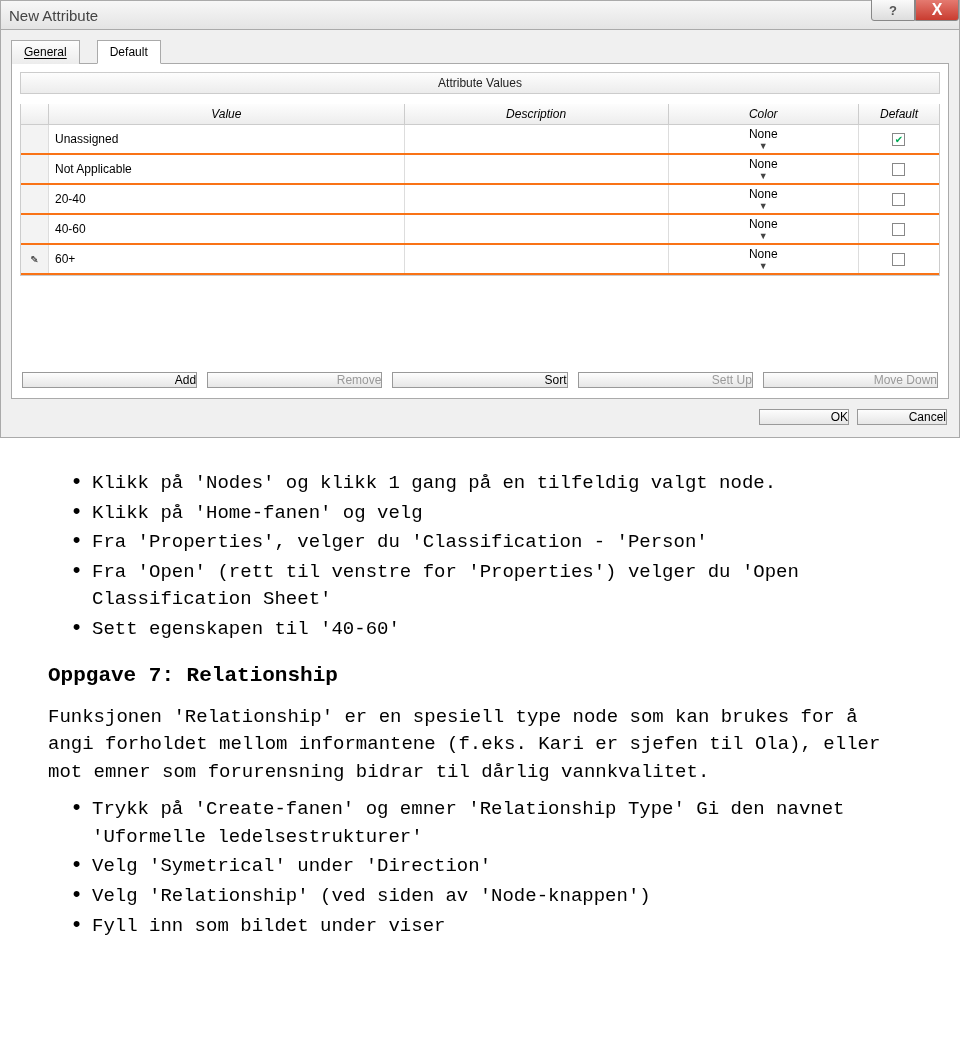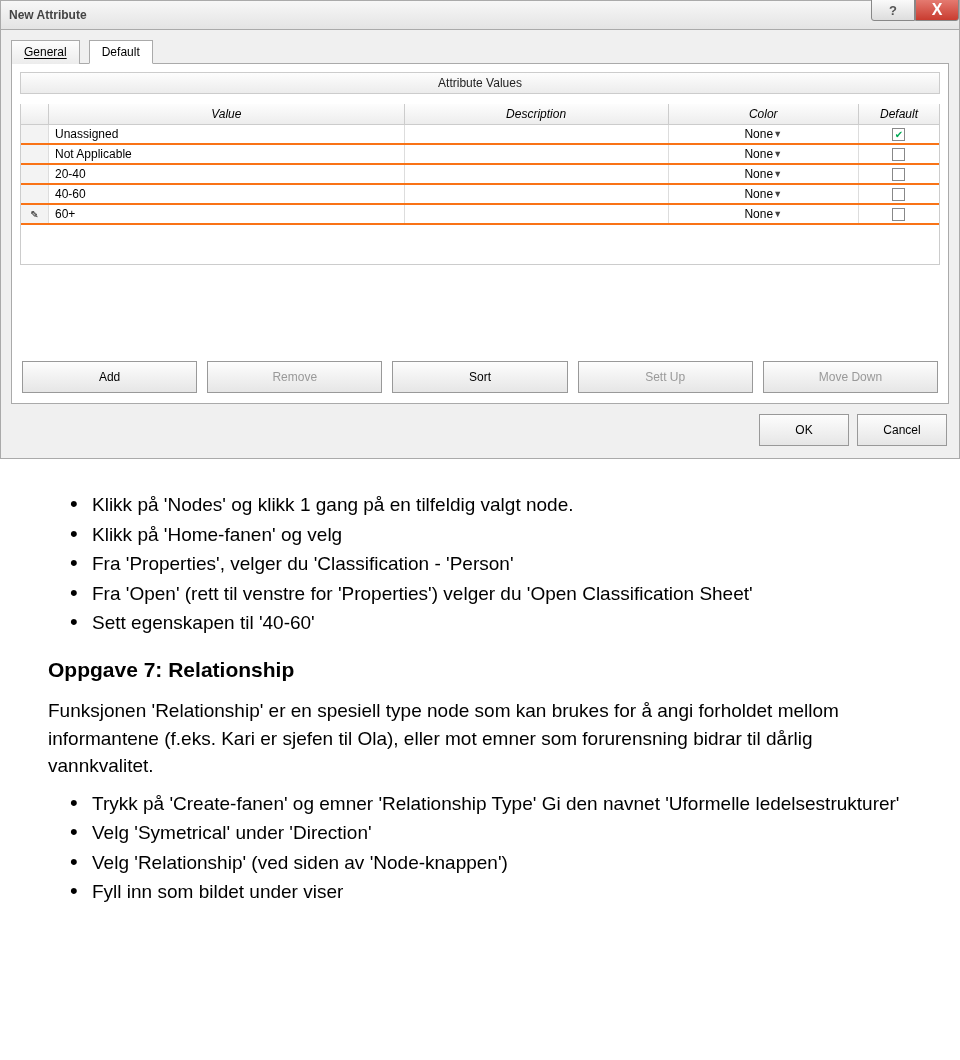--- a/index.html
+++ b/index.html
@@ -8,40 +8,40 @@
   
   .titlebar {
     background: linear-gradient(to bottom, #f7f7f7, #e4e4e4);
     border: 1px solid #aaa;
     height: 30px;
     display: flex;
     align-items: center;
     padding: 0 0 0 8px;
     position: relative;
   }
-  .titlebar-text { color: #444; font-size: 12px; font-weight: bold; }
+  .titlebar-text { color: #444; font-size: 15px; }
   .titlebar-controls { position: absolute; right: 0; top: -2px; display: flex; }
   .titlebar-btn {
     width: 44px; height: 22px;
     border: 1px solid #888;
     display: flex; align-items: center; justify-content: center;
     font-weight: bold; color: #555;
   }
   .help-btn { background: linear-gradient(to bottom, #fafafa, #ddd); border-radius: 0 0 0 3px; }
   .close-btn { background: linear-gradient(to bottom, #e47a70, #c93c30); color: #fff; border-radius: 0 0 3px 0; font-size:16px;}
   
   
   .dialog {
     border: 1px solid #aaa;
     border-top: none;
     background: #f0f0f0;
     padding: 10px;
   }
   
-  .tabstrip { display: flex; gap: 9px; margin-bottom: -1px; }
+  .tabstrip { display: flex; gap: 17px; margin-bottom: -1px; }
   .tab {
     padding: 4px 12px 4px 12px;
     border: 1px solid #aaa;
     border-bottom: none;
     background: linear-gradient(to bottom, #fdfdfd, #ececec);
     font-size: 12px;
     cursor: pointer;
   }
   .tab-general { text-decoration: underline; text-underline-offset: 2px; }
   .tab-active {
@@ -92,49 +92,49 @@
     font-size: 12px;
     border-bottom: 2px solid #f97316;
   }
   .grid-row > div {
     border-right: 1px solid #ddd;
     padding: 2px 6px;
     display:flex; align-items:center;
   }
   .grid-row .col-gutter { justify-content:center; background:#f3f3f3; font-size:10px;}
   .grid-row .col-default { justify-content:center; border-right:none; }
-  .color-cell { justify-content: center; }
+  .color-cell { justify-content: center; flex-direction: column; }
   .dropdown-arrow { font-size: 9px; color:#444; }
   .checkbox {
     width: 13px; height: 13px; border: 1px solid #888; background:#fff;
     display:inline-flex; align-items:center; justify-content:center; font-size:10px; color:#0a5;
   }
   
   .button-row {
     display: flex; gap: 10px; margin-top: 90px; padding: 6px 2px 2px 2px;
   }
   .btn {
     flex: 1;
-    padding: 8px 0;
+    padding: 0 0;
     border: 1px solid #999;
     background: linear-gradient(to bottom, #fdfdfd, #e6e6e6);
     font-size: 12px;
-    text-align: center;
+    text-align: right;
     cursor: pointer;
   }
   .btn.disabled { color: #999; }
   
   .dialog-footer {
     display:flex; justify-content:flex-end; gap:8px; padding:10px 2px 2px 2px;
   }
   .dialog-footer .btn { flex: 0 0 90px; }
   
   
   .doc {
-    font-family: Liberation Sans, sans-serif;
+    font-family: Liberation Mono, monospace;
     font-size: 19px;
     line-height: 1.45;
     padding: 30px 48px 30px 70px;
     color: #000;
   }
   .doc ul { list-style: none; }
   .doc ul li { position: relative; padding-left: 22px; margin: 2px 0; }
   .doc ul li::before { content: "•"; position:absolute; left:0; font-size:22px; line-height:1; top:2px;}
   .doc h2 { font-size: 21px; font-weight: bold; margin: 18px 0 12px -22px; }
   .doc p { margin: 10px 0 10px -22px; }

